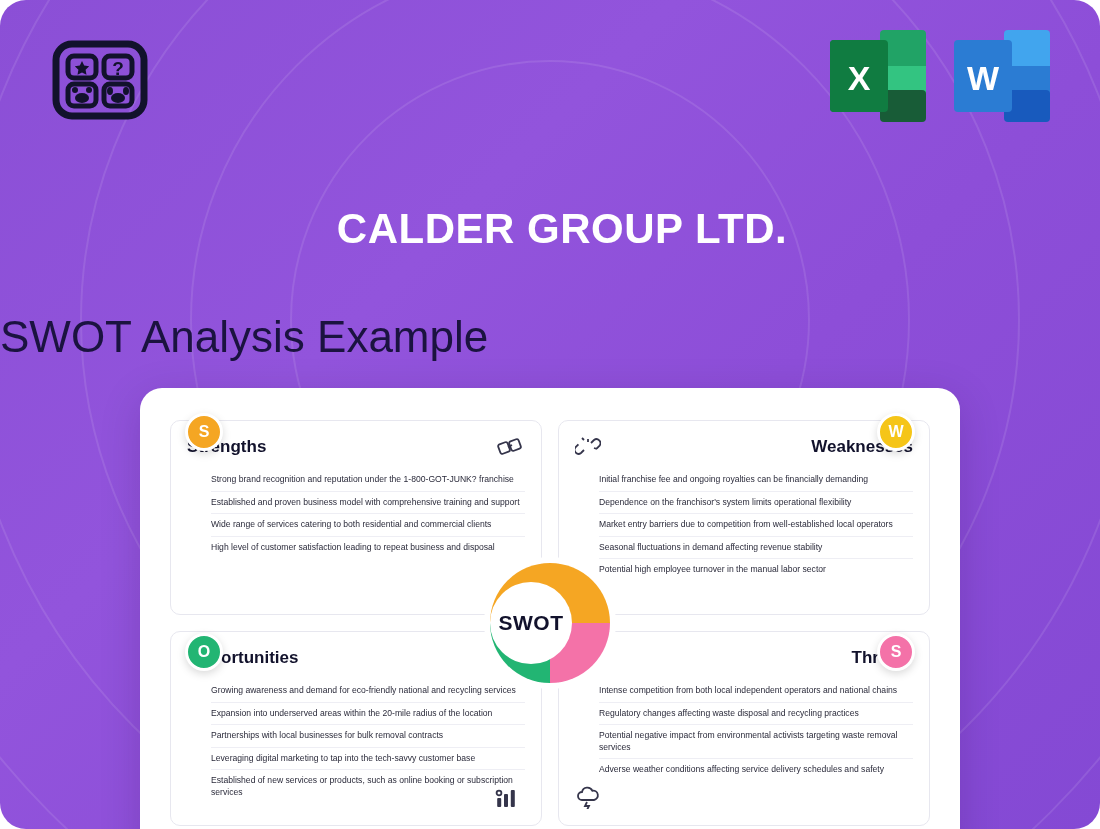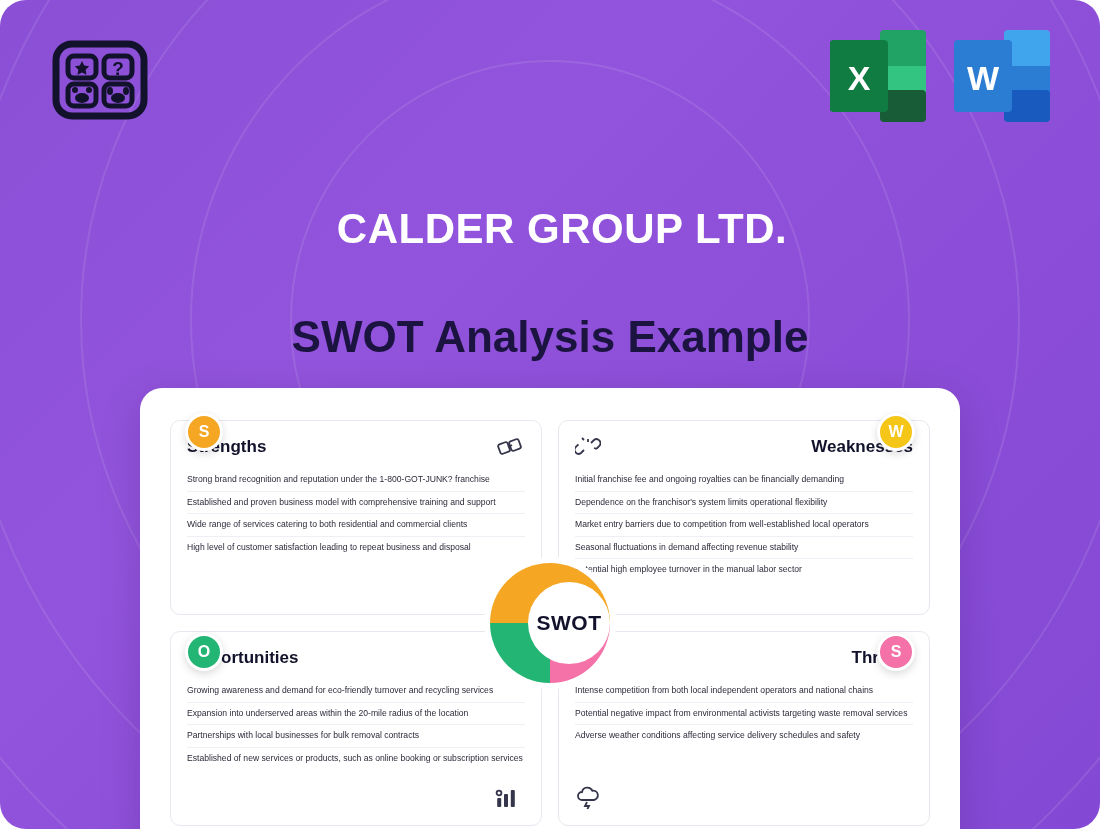--- a/index.html
+++ b/index.html
@@ -45,23 +45,23 @@
   
   .company-title {
     position: absolute; top: 205px; left: 12px; width: 1100px;
     text-align: center;
     color: #ffffff;
     font-size: 42px; font-weight: bold;
     letter-spacing: 0.5px;
   }
   .subtitle {
     position: absolute; top: 312px; left: 0; width: 1100px;
-    text-align: center;
+    text-align: left;
     color: #1b1340;
-    font-size: 44px; font-weight: bold;
+    font-size: 44px; font-weight: normal;
   }
 
   
   .card {
     position: absolute;
     left: 140px; top: 388px;
     width: 820px; height: 470px;
     background: #ffffff;
     border-radius: 22px 22px 0 0;
     box-shadow: 0 10px 40px rgba(40,0,70,0.18);
@@ -88,20 +88,21 @@
     margin-bottom: 12px;
   }
   .q-right .quad-title { text-align: right; }
   .quad ul { list-style: none; }
   .quad li {
     font-size: 8.6px;
     line-height: 1.35;
     color: #2a2a3a;
     padding: 5px 0;
     border-bottom: 1px solid #eeeef4;
+    margin-left: 24px;
   }
   .quad li:last-child { border-bottom: none; }
   .q-right li { text-align: left; }
 
   
   .badge {
     position: absolute;
     width: 38px; height: 38px;
     border-radius: 50%;
     color: #fff;
@@ -133,21 +134,21 @@
   }
   .donut {
     width: 120px; height: 120px; border-radius: 50%;
     background:
       conic-gradient(
         #f5a623 0deg 90deg,
         #f472a8 90deg 180deg,
         #22b573 180deg 270deg,
         #f5a623 270deg 360deg
       );
-    display: flex; align-items: center; justify-content: flex-end;
+    display: flex; align-items: center; justify-content: flex-start;
     box-shadow: 0 0 0 6px #ffffff;
   }
   .donut-hole {
     width: 82px; height: 82px; border-radius: 50%;
     background: #ffffff;
     display: flex; align-items: center; justify-content: center;
     font-size: 21px; font-weight: bold; color: #12122c;
     letter-spacing: 0.5px;
   }
 </style>
@@ -252,37 +253,39 @@
         <span class="q-icon icon-opp">
           <svg width="26" height="22" viewBox="0 0 26 22" fill="#12122c">
             <circle cx="4" cy="6" r="2.4" fill="none" stroke="#12122c" stroke-width="1.8"></circle>
             <rect x="2.2" y="11" width="4" height="9" rx="1"></rect>
             <rect x="9" y="7" width="4" height="13" rx="1"></rect>
             <rect x="15.8" y="3" width="4" height="17" rx="1"></rect>
           </svg>
         </span>
         <div class="quad-title">Opportunities</div>
         <ul>
-          <li>Growing awareness and demand for eco-friendly turnover and recycling services</li>
+          <li>Growing awareness and demand for eco-friendly national and recycling services</li>
           <li>Expansion into underserved areas within the 20-mile radius of the location</li>
           <li>Partnerships with local businesses for bulk removal contracts</li>
+          <li>Leveraging digital marketing to tap into the tech-savvy customer base</li>
           <li>Established of new services or products, such as online booking or subscription services</li>
         </ul>
       </div>
 
       <div class="quad q-right">
         <span class="q-icon icon-threat">
           <svg width="26" height="24" viewBox="0 0 26 24" fill="none" stroke="#12122c" stroke-width="1.8">
             <path d="M7 15a4 4 0 010-8 5.5 5.5 0 0110.4-1.2A3.8 3.8 0 1119 15H7z"></path>
             <path d="M12 17l-2 4h4l-2 4"></path>
           </svg>
         </span>
         <div class="quad-title">Threats</div>
         <ul>
           <li>Intense competition from both local independent operators and national chains</li>
+          <li>Regulatory changes affecting waste disposal and recycling practices</li>
           <li>Potential negative impact from environmental activists targeting waste removal services</li>
           <li>Adverse weather conditions affecting service delivery schedules and safety</li>
         </ul>
       </div>
     </div>
 
     <div class="badge badge-s">S</div>
     <div class="badge badge-w">W</div>
     <div class="badge badge-o">O</div>
     <div class="badge badge-t">S</div>

